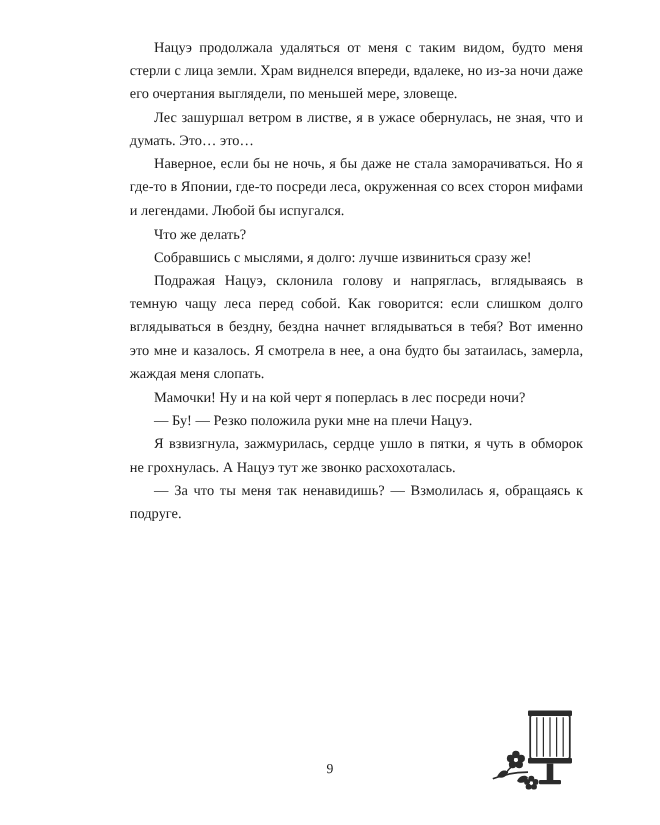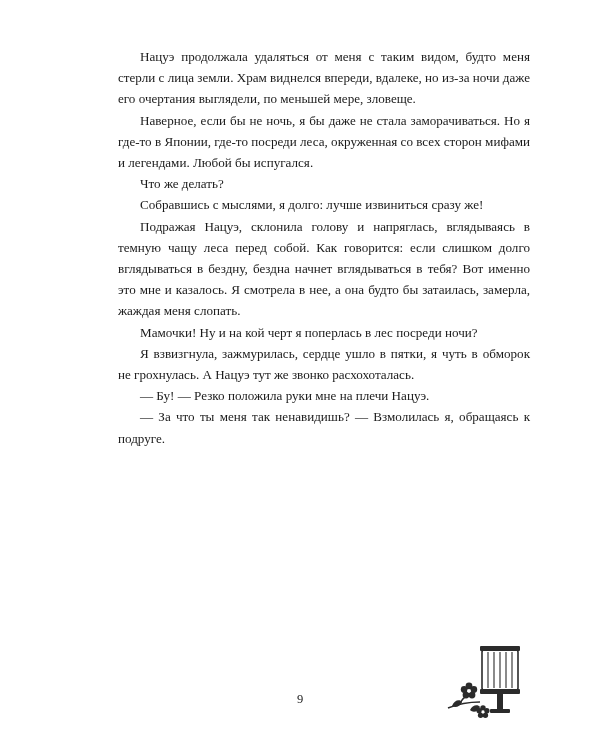--- a/index.html
+++ b/index.html
@@ -12,21 +12,21 @@
     background: #ffffff;
     font-family: "Liberation Serif", serif;
     color: #1a1a1a;
     overflow: hidden;
   }
   .page {
     position: relative;
     width: 600px;
     height: 750px;
     box-sizing: border-box;
-    padding: 46px 70px 0 118px;
+    padding: 32px 70px 0 118px;
   }
   .body-text {
     font-size: 13.1px;
     line-height: 21.2px;
     text-align: justify;
     text-justify: inter-word;
     hyphens: manual;
   }
   .body-text p {
     margin: 0;
@@ -50,27 +50,28 @@
     pointer-events: none;
   }
 </style>
 </head>
 <body>
 
 <div class="page">
 
   <div class="body-text">
     <p>Нацуэ продолжала удаляться от меня с таким видом, будто меня стерли с лица земли. Храм виднелся впереди, вдалеке, но из-за ночи даже его очертания выглядели, по меньшей мере, зловеще.</p>
+    <p>Лес зашуршал ветром в листве, я в ужасе обернулась, не зная, что и думать. Это… это…</p>
     <p>Наверное, если бы не ночь, я бы даже не стала заморачиваться. Но я где-то в Японии, где-то посреди леса, окруженная со всех сторон мифами и легендами. Любой бы испугался.</p>
     <p>Что же делать?</p>
     <p>Собравшись с мыслями, я долго: лучше извиниться сразу же!</p>
     <p>Подражая Нацуэ, склонила голову и напряглась, вглядываясь в темную чащу леса перед собой. Как говорится: если слишком долго вглядываться в бездну, бездна начнет вглядываться в тебя? Вот именно это мне и казалось. Я смотрела в нее, а она будто бы затаилась, замерла, жаждая меня слопать.</p>
     <p>Мамочки! Ну и на кой черт я поперлась в лес посреди ночи?</p>
+    <p>— Бу! — Резко положила руки мне на плечи Нацуэ.</p>
     <p>Я взвизгнула, зажмурилась, сердце ушло в пятки, я чуть в обморок не грохнулась. А Нацуэ тут же звонко расхохоталась.</p>
-    <p>— Бу! — Резко положила руки мне на плечи Нацуэ.</p>
     <p>— За что ты меня так ненавидишь? — Взмолилась я, обращаясь к подруге.</p>
   </div>
 
   <svg class="ornament" viewBox="0 0 92 74">
 
     <rect x="42" y="6" width="36" height="40" rx="2" fill="#ffffff" stroke="#2b2b2b" stroke-width="1.6"></rect>
     <rect x="40" y="2" width="40" height="5" rx="1" fill="#2b2b2b"></rect>
     <rect x="40" y="45" width="40" height="5" rx="1" fill="#2b2b2b"></rect>
 
     <line x1="48" y1="8" x2="48" y2="44" stroke="#2b2b2b" stroke-width="1.1"></line>

